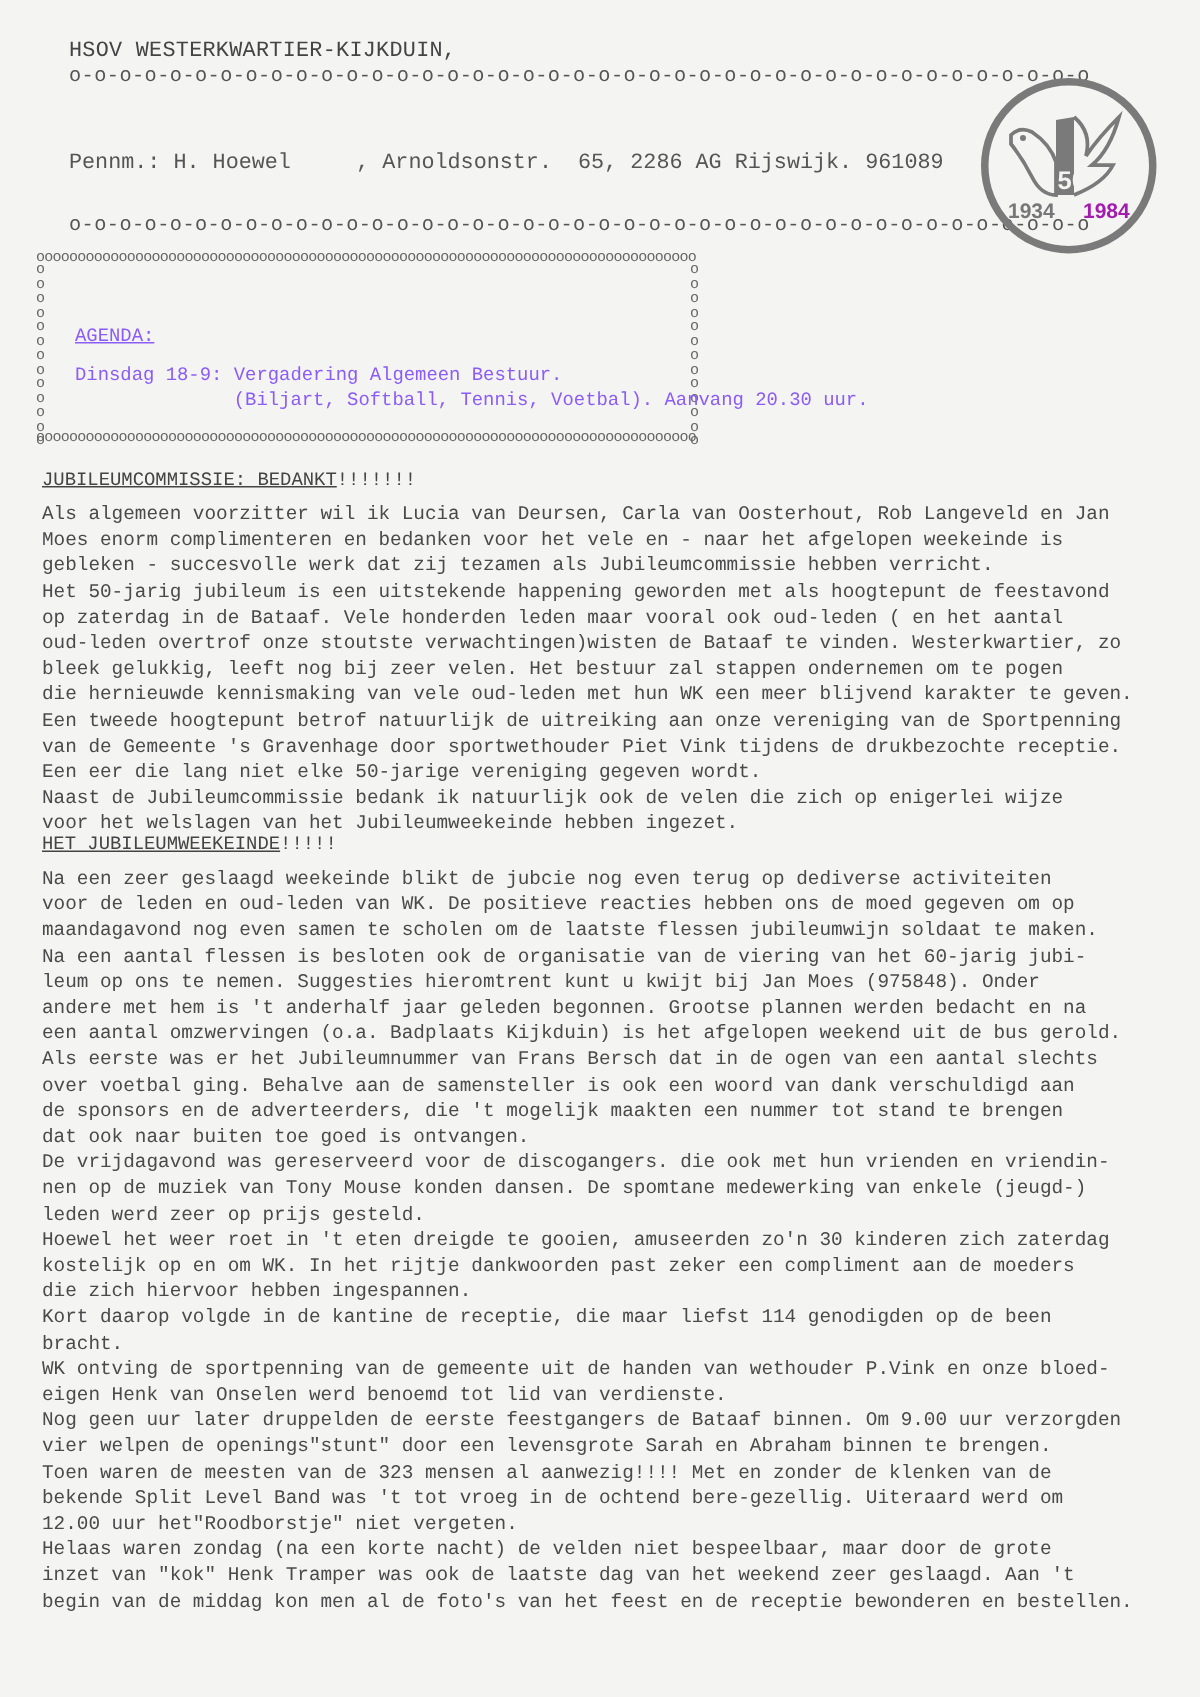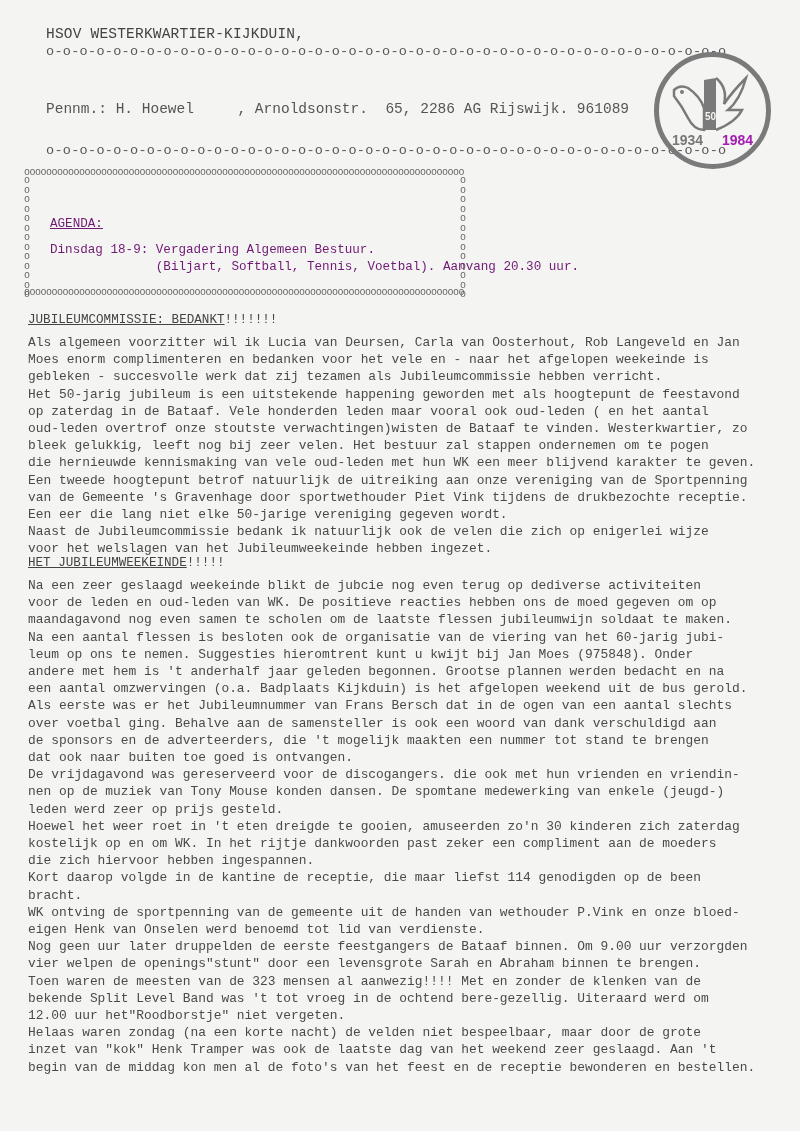--- a/index.html
+++ b/index.html
@@ -10,21 +10,21 @@
     color:#3a3a3a;
     position:relative;
   }
   .abs { position:absolute; }
   .mono { font-family:"Liberation Mono", "DejaVu Sans Mono", monospace; }
   .hdr-title { left:46px; top:26px; font-size:14.5px; color:#444; letter-spacing:0.2px; }
   .dashrule { font-size:13.5px; color:#555; letter-spacing:0.3px; white-space:pre; }
   .addr { left:46px; top:59px; font-size:14.5px; color:#555; line-height:20px; white-space:pre; }
   .logo { left:650px; top:48px; width:125px; height:125px; }
   .agenda-box { left:24px; top:168px; width:440px; height:130px; }
-  .agenda-inner { position:absolute; left:26px; top:14px; font-size:12.6px; line-height:17px; color:#701a75; white-space:pre; }
+  .agenda-inner { position:absolute; left:26px; top:14px; font-size:12.6px; line-height:17px; color:#8b5cf6; white-space:pre; }
   .agenda-inner .h { text-decoration:underline; display:block; margin-bottom:9px; }
   .obottom, .otop { position:absolute; left:0; font-size:10px; color:#666; letter-spacing:-0.5px; white-space:nowrap; overflow:hidden; width:446px; line-height:10px; }
   .oside { position:absolute; top:8px; width:8px; font-size:10px; line-height:9.5px; color:#666; word-break:break-all; }
   .section-h { font-size:12.6px; color:#444; }
   .section-h u { text-decoration:underline; }
   .body-text { left:28px; font-size:12.9px; line-height:17.2px; color:#4a4a4a; white-space:pre; }
 </style>
 </head>
 <body>
 
@@ -41,21 +41,21 @@
 
   <div class="abs logo">
     <svg width="125" height="125" viewBox="0 0 125 125">
       <circle cx="62.5" cy="62.5" r="56" fill="none" stroke="#7a7a7a" stroke-width="5"></circle>
 
       <path d="M24 42 Q30 36 38 40 Q50 48 54 60 L54 82 Q44 82 38 70 Q32 58 24 48 Z" fill="none" stroke="#7a7a7a" stroke-width="2.5"></path>
       <path d="M54 32 L66 30 L66 82 L54 82 Z" fill="#7a7a7a"></path>
       <path d="M66 30 Q78 40 74 56 Q82 44 96 30 Q90 52 78 62 Q88 62 92 62 Q86 74 66 82" fill="none" stroke="#7a7a7a" stroke-width="2.5"></path>
       <circle cx="32" cy="44" r="2" fill="#7a7a7a"></circle>
     </svg>
-    <div class="abs" style="left:55px; top:63px; font-family:'Liberation Sans',sans-serif; font-weight:bold; font-size:10px; color:#f4f4f2;">50</div>
+    <div class="abs" style="left:55px; top:63px; font-family:'Liberation Sans',sans-serif; font-weight:bold; font-size:17px; color:#f4f4f2;">50</div>
     <div class="abs" style="left:22px; top:84px; font-family:'Liberation Sans',sans-serif; font-weight:bold; font-size:14px; color:#777;">1934</div>
     <div class="abs" style="left:72px; top:84px; font-family:'Liberation Sans',sans-serif; font-weight:bold; font-size:14px; color:#a21caf;">1984</div>
   </div>
 
   <div class="abs agenda-box">
     <div class="otop" style="top:0;">oooooooooooooooooooooooooooooooooooooooooooooooooooooooooooooooooooooooooooooooo</div>
     <div class="oside" style="left:0; height:114px;">ooooooooooooo</div>
     <div class="oside" style="left:436px; height:114px;">ooooooooooooo</div>
     <div class="obottom" style="top:120px;">oooooooooooooooooooooooooooooooooooooooooooooooooooooooooooooooooooooooooooooooo</div>
     <div class="agenda-inner">

